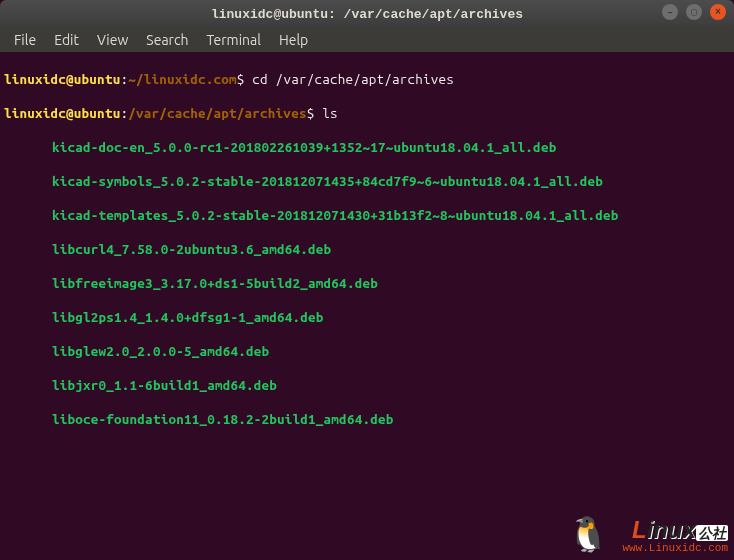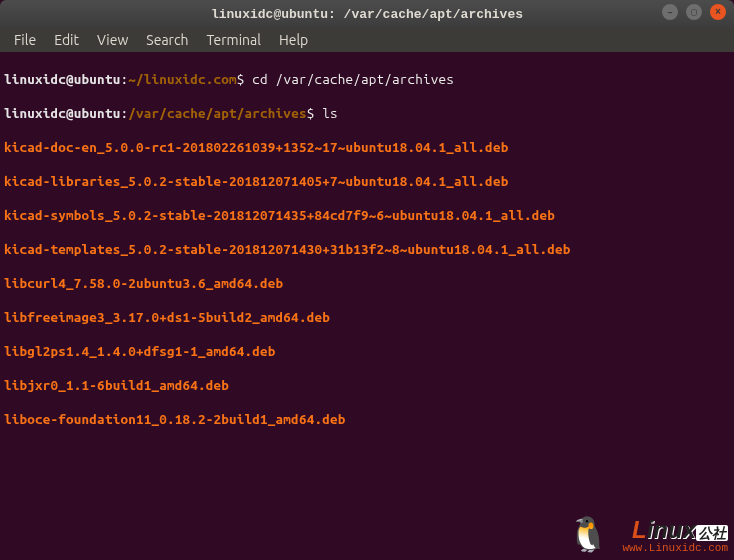--- a/index.html
+++ b/index.html
@@ -60,24 +60,24 @@
   }
   .menu-item { padding: 2px 8px; cursor: pointer; }
   .terminal {
     padding: 2px 4px;
     line-height: 17px;
     white-space: pre;
     color: #eeeeec;
     font-size: 13.5px;
     letter-spacing: 0.2px;
   }
-  .user { color: #e5e5e5; font-weight: bold; }
+  .user { color: #fde047; font-weight: bold; }
   .path { color: #a16207; font-weight: bold; }
   .cmd  { color: #eeeeec; }
-  .deb  { color: #f97316; font-weight: bold; }
+  .deb  { color: #22c55e; font-weight: bold; margin-left: 48px; }
   .watermark {
     position: absolute;
     right: 6px;
     bottom: 6px;
     text-align: right;
     pointer-events: none;
   }
   .watermark .logo {
     font-family: sans-serif;
     font-size: 24px;
@@ -115,26 +115,26 @@
   <div class="menu-item">View</div>
   <div class="menu-item">Search</div>
   <div class="menu-item">Terminal</div>
   <div class="menu-item">Help</div>
 </div>
 
 <div class="terminal">
 <div><span class="user">linuxidc@ubuntu</span><span class="cmd">:</span><span class="path">~/linuxidc.com</span><span class="cmd">$</span> <span class="cmd">cd /var/cache/apt/archives</span></div>
 <div><span class="user">linuxidc@ubuntu</span><span class="cmd">:</span><span class="path">/var/cache/apt/archives</span><span class="cmd">$</span> <span class="cmd">ls</span></div>
 <div class="deb">kicad-doc-en_5.0.0-rc1-201802261039+1352~17~ubuntu18.04.1_all.deb</div>
-<div class="deb">kicad-libraries_5.0.2-stable-201812071405+7~ubuntu18.04.1_all.deb</div>
 <div class="deb">kicad-symbols_5.0.2-stable-201812071435+84cd7f9~6~ubuntu18.04.1_all.deb</div>
 <div class="deb">kicad-templates_5.0.2-stable-201812071430+31b13f2~8~ubuntu18.04.1_all.deb</div>
 <div class="deb">libcurl4_7.58.0-2ubuntu3.6_amd64.deb</div>
 <div class="deb">libfreeimage3_3.17.0+ds1-5build2_amd64.deb</div>
 <div class="deb">libgl2ps1.4_1.4.0+dfsg1-1_amd64.deb</div>
+<div class="deb">libglew2.0_2.0.0-5_amd64.deb</div>
 <div class="deb">libjxr0_1.1-6build1_amd64.deb</div>
 <div class="deb">liboce-foundation11_0.18.2-2build1_amd64.deb</div>
 
 
 
 
 
 
 
 

